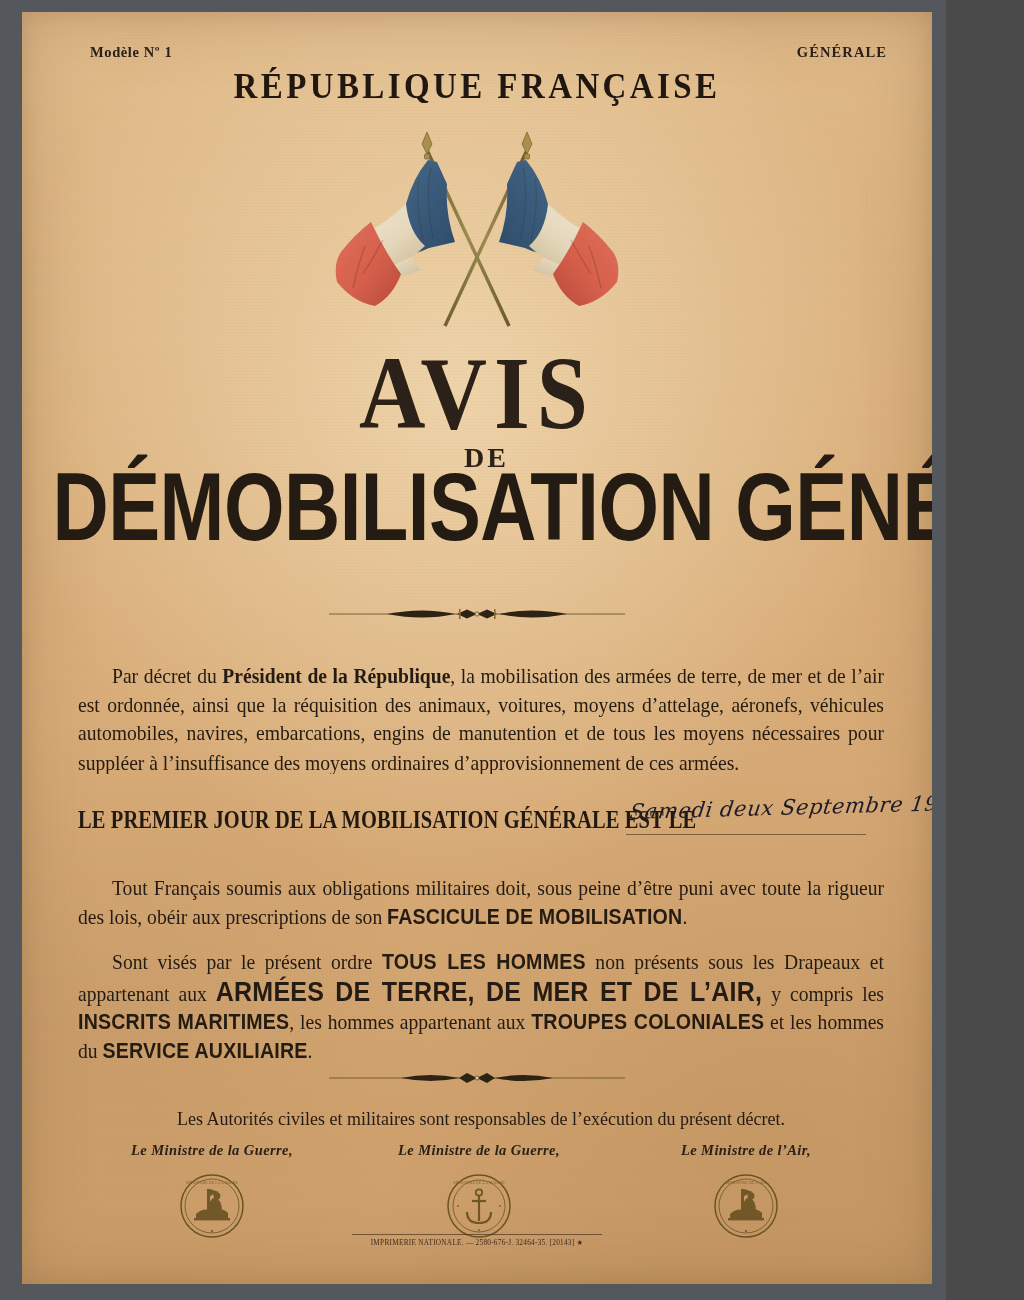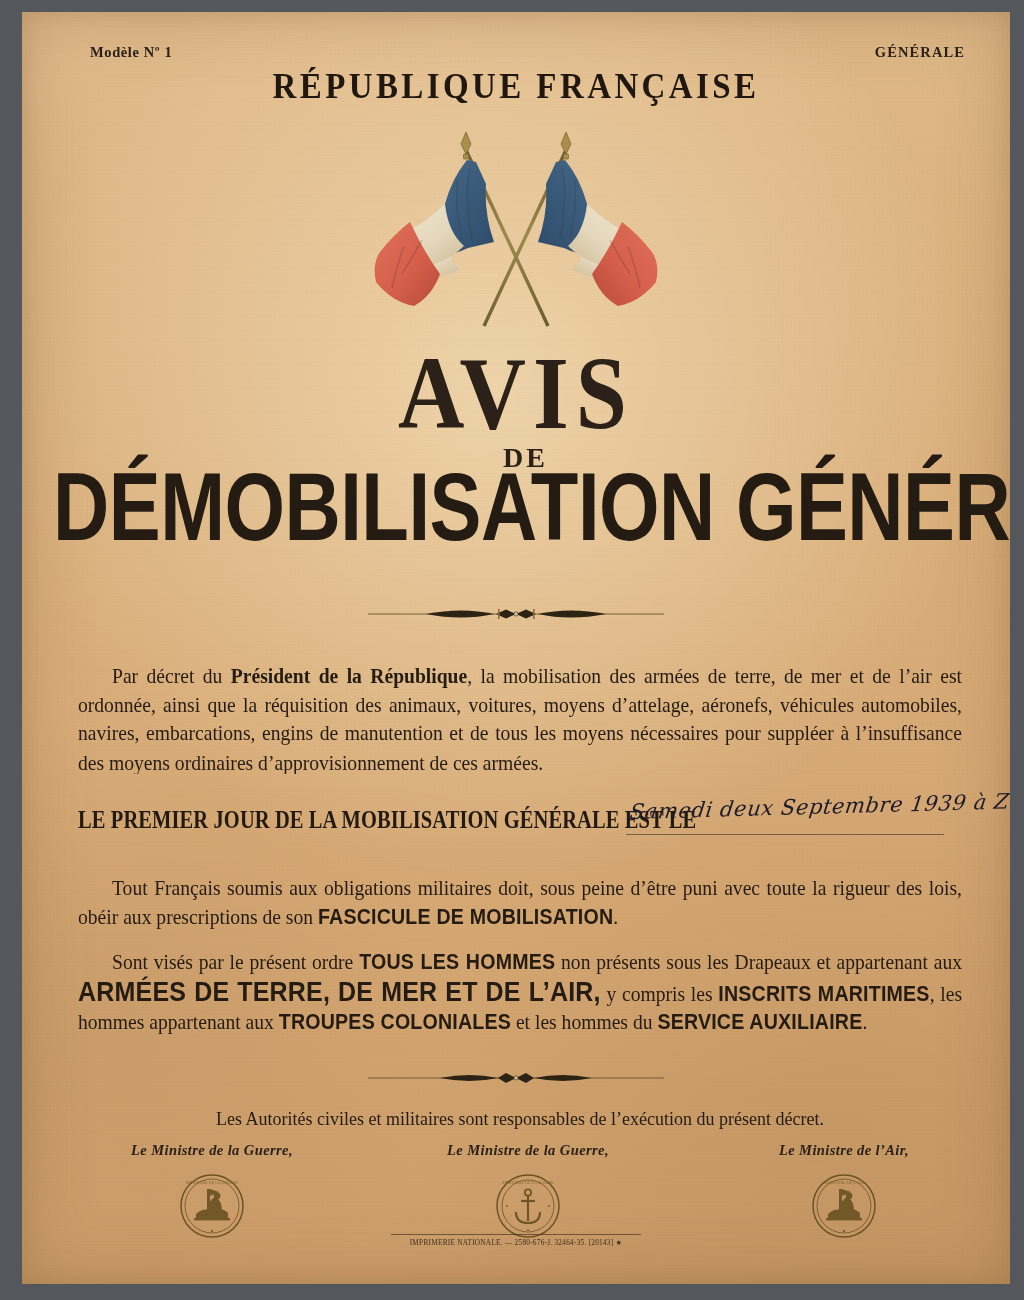--- a/index.html
+++ b/index.html
@@ -10,21 +10,21 @@
   body {
     width: 1024px;
     height: 1300px;
     overflow: hidden;
     font-family: "Liberation Serif", serif;
   }
 
   
   #poster-frame {
     position: relative;
-    width: 1024px;
+    width: 946px;
     height: 1300px;
     background: #54585c;
     box-sizing: border-box;
   }
   #paper {
     position: absolute;
     left: 22px;
     top: 12px;
     right: 14px;
     bottom: 16px;
@@ -247,21 +247,21 @@
     line-height: 24px;
     color: #241b12;
     text-align: center;
     transform: scaleY(1.1);
   }
 
   
   #ministers-row {
     position: absolute;
     left: 60px;
-    right: 36px;
+    right: 56px;
     top: 1130px;
     height: 100px;
   }
   .minister-block {
     position: absolute;
     top: 0;
     width: 260px;
     text-align: center;
   }
   .minister-title {

